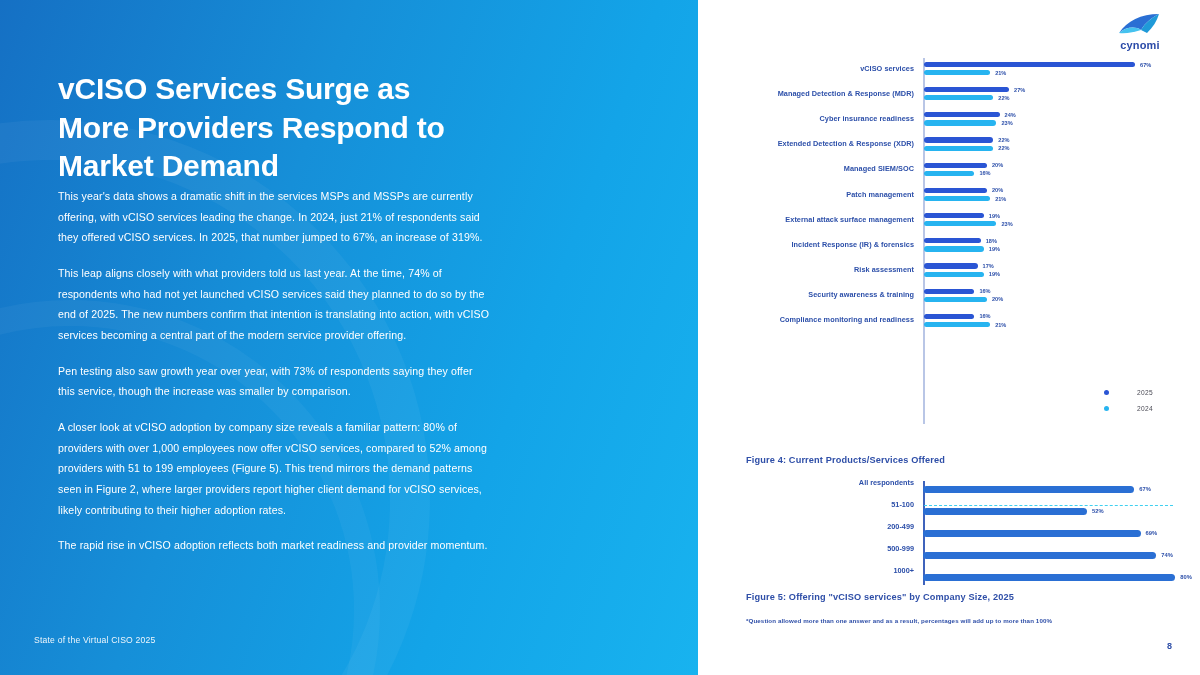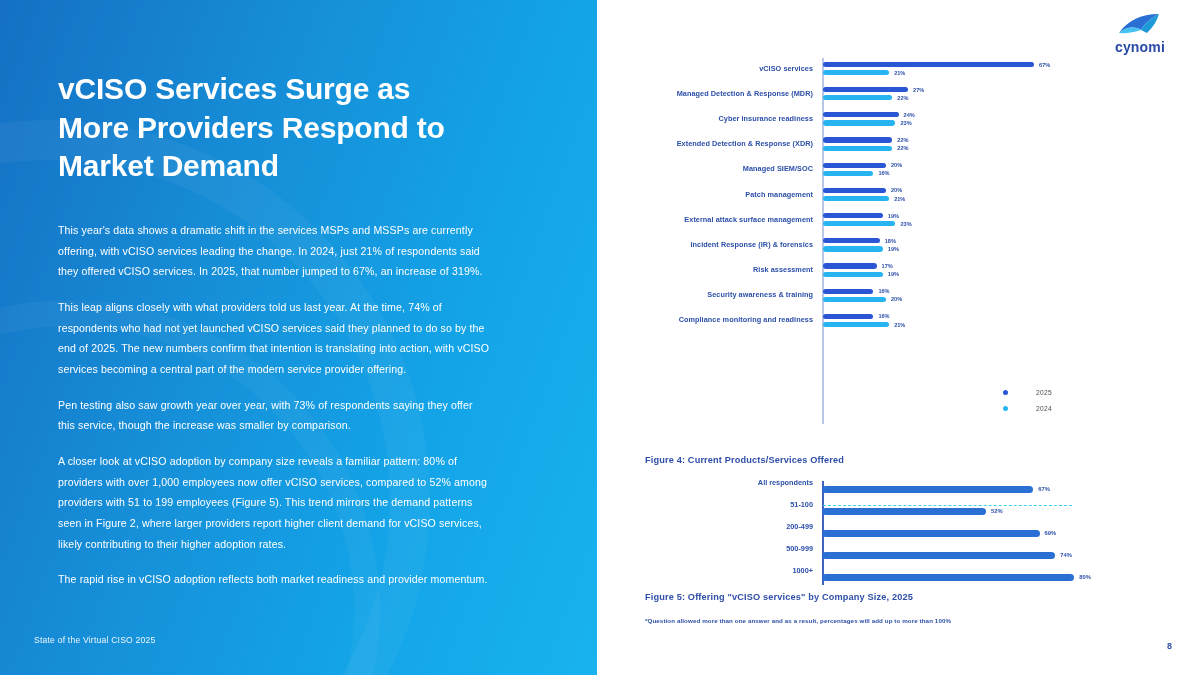--- a/index.html
+++ b/index.html
@@ -6,56 +6,56 @@
   html,body { width:1200px; height:675px; overflow:hidden; }
   body {
     font-family:"Liberation Sans", sans-serif;
     background:#ffffff;
     position:relative;
   }
   .slide { position:absolute; inset:0; display:flex; }
 
   
   .left-panel {
-    width:597px; height:675px; position:relative; overflow:hidden;
+    width:698px; height:675px; position:relative; overflow:hidden;
     background:linear-gradient(110deg,#1570c4 0%, #168fd8 38%, #13a4e8 70%, #18b3ef 100%);
   }
   .left-panel .swirl1 {
     position:absolute; width:760px; height:760px; border-radius:50%;
     border:40px solid rgba(255,255,255,0.045);
     left:-330px; top:120px; pointer-events:none;
   }
   .left-panel .swirl2 {
     position:absolute; width:620px; height:620px; border-radius:50%;
     border:26px solid rgba(255,255,255,0.04);
     left:-240px; top:300px; pointer-events:none;
   }
   .left-inner { position:relative; padding:70px 72px 0 58px; }
   .headline {
     color:#ffffff; font-size:30px; line-height:1.29; font-weight:bold;
     letter-spacing:-0.2px; max-width:430px;
   }
-  .body-copy { margin-top:34px; max-width:432px; }
+  .body-copy { max-width:432px; }
   .body-copy p {
     color:#ffffff; font-size:10.6px; line-height:1.95; margin-bottom:15px;
     letter-spacing:0.12px;
   }
   .footer-left {
     position:absolute; left:34px; bottom:30px;
     color:rgba(255,255,255,0.92); font-size:8.6px; letter-spacing:0.2px;
   }
 
   
   .right-panel { flex:1; position:relative; background:#ffffff; }
   .logo {
     position:absolute; right:24px; top:12px; width:72px; text-align:center;
   }
   .logo svg { display:block; margin:0 auto; }
   .logo-text {
-    font-size:14px; color:#2a4aa8; font-weight:bold; letter-spacing:0.2px; margin-top:1px;
+    font-size:11px; color:#2a4aa8; font-weight:bold; letter-spacing:0.2px; margin-top:1px;
   }
   .page-num {
     position:absolute; right:28px; bottom:24px;
     font-size:9px; color:#2f4fa8; font-weight:bold;
   }
 
   
   .chart1 { position:absolute; left:18px; top:56px; width:480px; }
   .c1row { display:flex; align-items:center; height:25.2px; }
   .c1label {

